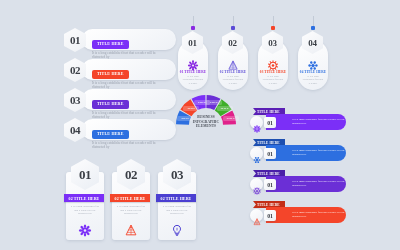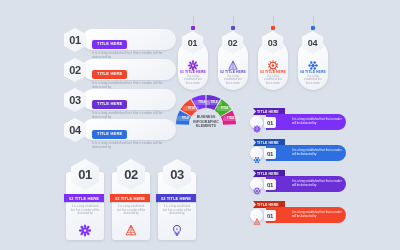--- a/index.html
+++ b/index.html
@@ -2,21 +2,21 @@
 <html><head>
 <meta charset="utf-8">
 <style>
   html,body{margin:0;padding:0;}
   body{
     width:400px;height:250px;overflow:hidden;
     background:#dbe1ea;
     font-family:"Liberation Sans",sans-serif;
     -webkit-font-smoothing:antialiased;
   }
-  #stage{position:relative;width:384px;height:250px;}
+  #stage{position:relative;width:384px;height:250px;font-family:Liberation Serif, serif;}
 
   
   #groupA{position:absolute;left:64px;top:27px;width:112px;}
   .a-row{position:relative;height:25px;margin-bottom:5px;}
   .a-hex{
     position:absolute;left:0;top:1px;width:22px;height:24px;
     background:linear-gradient(145deg,#fcfcfd,#eef1f5);
     clip-path:polygon(50% 0,100% 25%,100% 75%,50% 100%,0 75%,0 25%);
     display:flex;align-items:center;justify-content:center;
     font-size:11px;font-weight:bold;color:#3b3f46;letter-spacing:-.4px;

